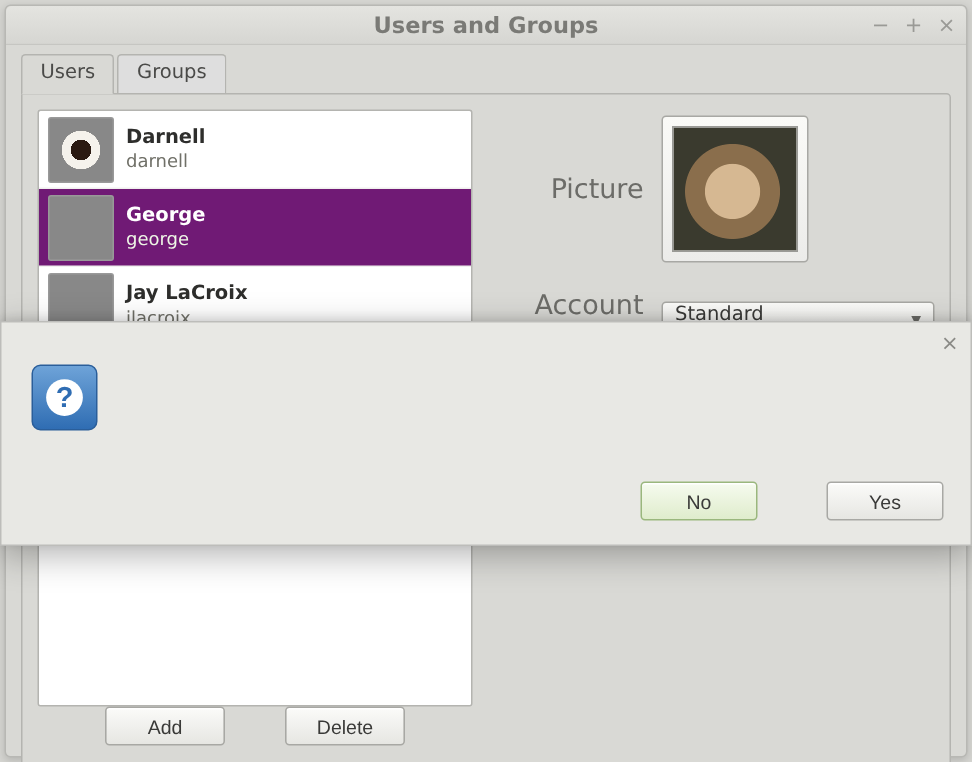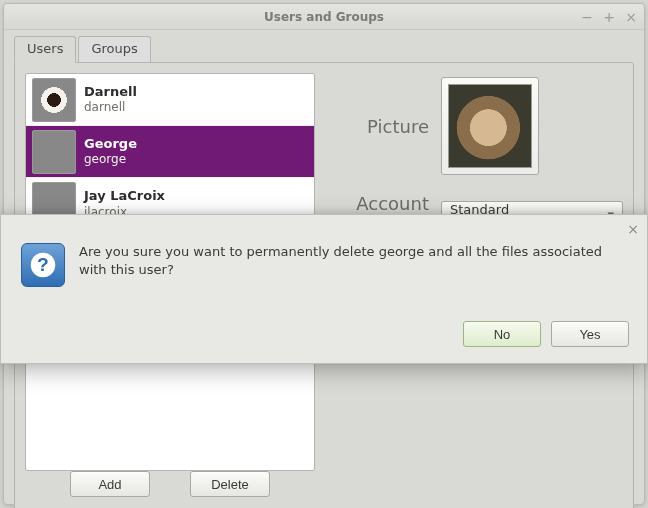--- a/index.html
+++ b/index.html
@@ -27,21 +27,21 @@
     border-bottom: 1px solid #c6c6c2;
     display: flex;
     align-items: center;
     justify-content: center;
     position: relative;
     border-radius: 4px 4px 0 0;
   }
   .titlebar .title {
     font-weight: bold;
     color: #7a7a76;
-    font-size: 12px;
+    font-size: 15px;
   }
   .winbtns {
     position: absolute; right: 6px; top: 0; height: 26px;
     display: flex; align-items: center; gap: 8px;
     color: #9a9a96; font-size: 14px;
   }
   .winbtn { width: 14px; text-align: center; cursor: default; }
 
   .content {
     position: relative;
@@ -232,21 +232,21 @@
     border: 1px solid #2a5e9a;
     display: flex; align-items: center; justify-content: center;
   }
   .dlg-icon svg { width: 28px; height: 28px; }
   .dlg-msg { color: #3a3a38; line-height: 1.4; font-size: 13px; }
   .dlg-btns {
     position: absolute;
     right: 18px; bottom: 16px;
     display: flex; gap: 10px;
   }
-  .dlg-btns .btn { min-width: 78px; }
+  .dlg-btns .btn { min-width: 78px; margin-left: 36px; }
   .btn.default {
     background: linear-gradient(#f6fbef,#dfeccc);
     border-color: #9ab77d;
   }
 </style>
 </head>
 <body>
 
 <div class="window">
 
@@ -335,21 +335,20 @@
 <div class="dialog">
   <span class="close">×</span>
 
   <div class="dialog-body">
     <div class="dlg-icon">
       <svg viewBox="0 0 32 32">
         <circle cx="16" cy="16" r="14" fill="#fff"></circle>
         <text x="16" y="23" text-anchor="middle" font-size="22" font-weight="bold" font-family="sans-serif" fill="#2f6db3">?</text>
       </svg>
     </div>
-    <div class="dlg-msg">Are you sure you want to permanently delete george and all the files associated with this user?</div>
   </div>
 
   <div class="dlg-btns">
     <button class="btn default">
         <span>No</span>
       </button>
     <button class="btn">
         <span>Yes</span>
       </button>
   </div>

